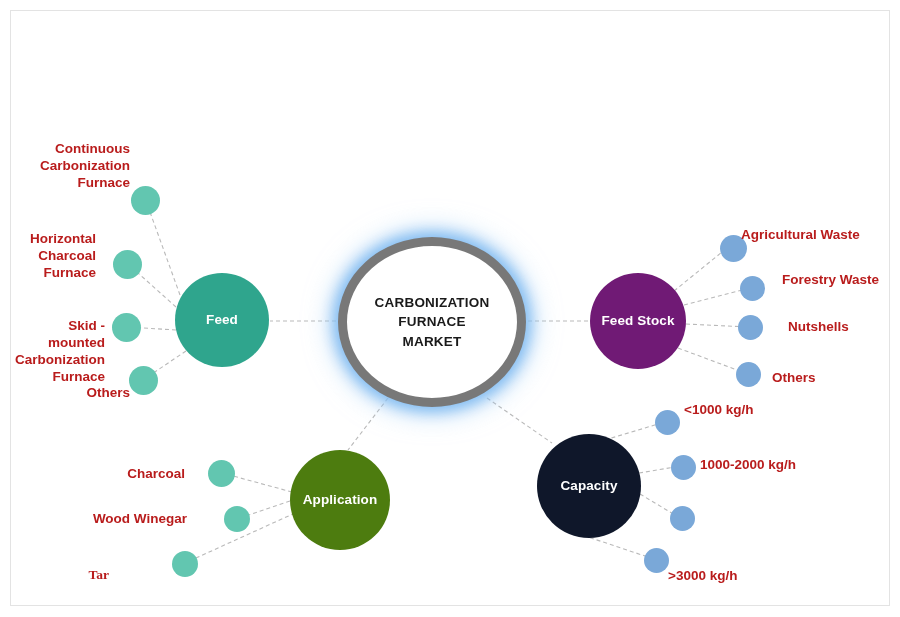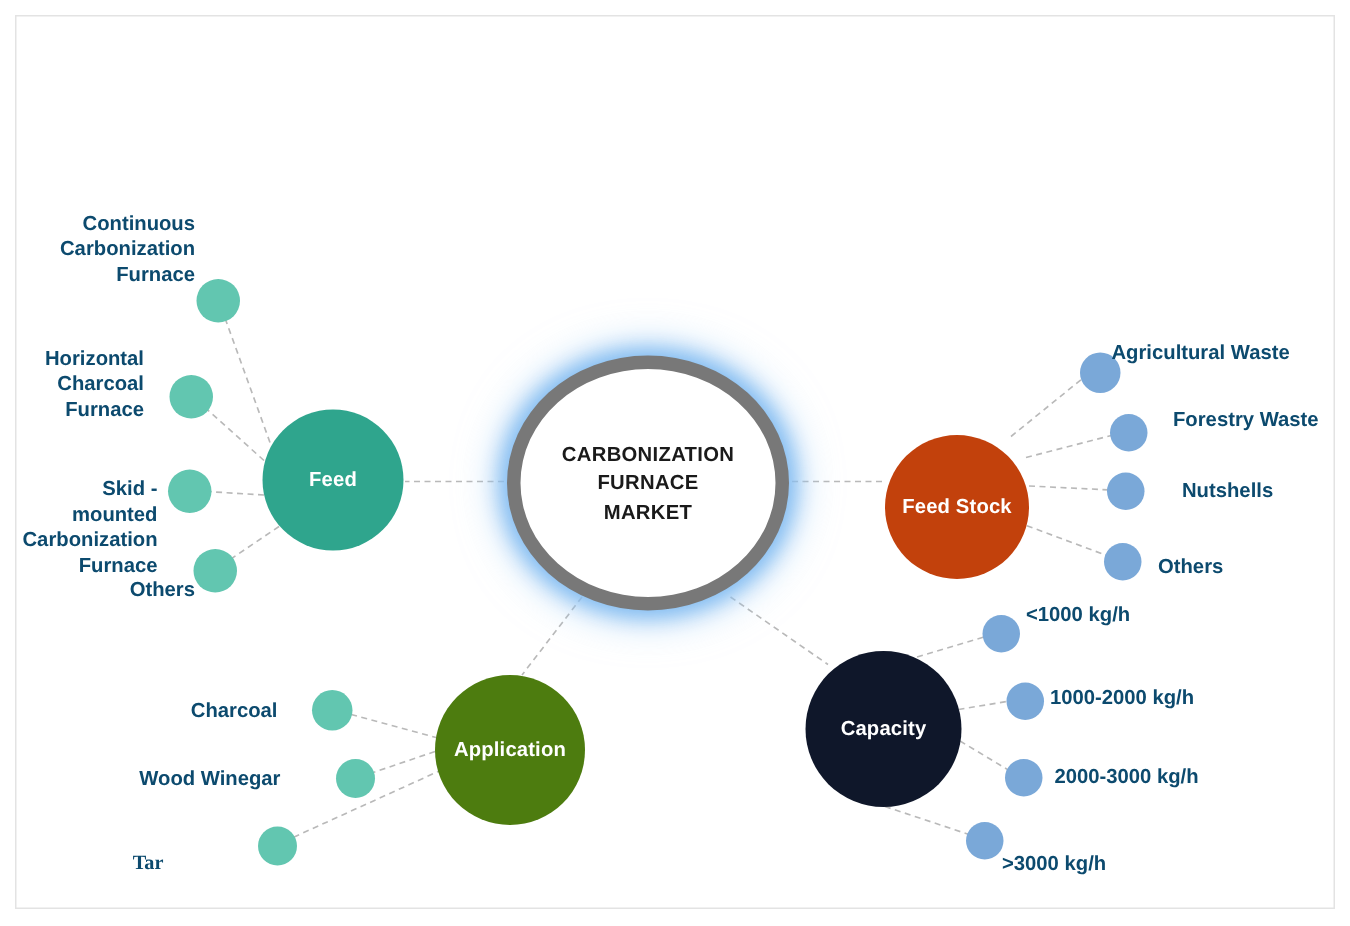--- a/index.html
+++ b/index.html
@@ -75,21 +75,21 @@
     color: #1a1a1a;
     text-align: center;
     line-height: 1.45;
     letter-spacing: .2px;
     white-space: pre-line;
   }
   .leaf-label {
     position: absolute;
     font-size: 13.5px;
     font-weight: bold;
-    color: #0c4a6e;
+    color: #b91c1c;
     line-height: 1.25;
     white-space: pre-line;
   }
   .lbl-right { text-align: left; }
   .lbl-left  { text-align: right; }
 </style>
 </head>
 <body>
 
 <div id="canvas">
@@ -147,21 +147,21 @@
 
   <div class="node leaf-node" style="left:112px; top:313px; width:29px; height:29px; background:#62c6b0;"></div>
   <div class="leaf-label lbl-left" style="left:0px; top:318px; width:105px;">Skid -
 mounted
 Carbonization
 Furnace</div>
 
   <div class="node leaf-node" style="left:129px; top:366px; width:29px; height:29px; background:#62c6b0;"></div>
   <div class="leaf-label lbl-left" style="left:62px; top:385px; width:68px;">Others</div>
 
-  <div class="node branch-node" style="left:590px; top:290px; width:96px; height:96px; background:#c2410c;">
+  <div class="node branch-node" style="left:590px; top:273px; width:96px; height:96px; background:#701a75;">
     <span>Feed Stock</span>
   </div>
 
   <div class="node leaf-node" style="left:720px; top:235px; width:27px; height:27px; background:#7aa8d8;"></div>
   <div class="leaf-label lbl-right" style="left:741px; top:227px; width:155px;">Agricultural Waste</div>
 
   <div class="node leaf-node" style="left:740px; top:276px; width:25px; height:25px; background:#7aa8d8;"></div>
   <div class="leaf-label lbl-right" style="left:782px; top:272px; width:140px;">Forestry Waste</div>
 
   <div class="node leaf-node" style="left:738px; top:315px; width:25px; height:25px; background:#7aa8d8;"></div>
@@ -187,18 +187,17 @@
     <span>Capacity</span>
   </div>
 
   <div class="node leaf-node" style="left:655px; top:410px; width:25px; height:25px; background:#7aa8d8;"></div>
   <div class="leaf-label lbl-right" style="left:684px; top:402px; width:130px;">&lt;1000 kg/h</div>
 
   <div class="node leaf-node" style="left:671px; top:455px; width:25px; height:25px; background:#7aa8d8;"></div>
   <div class="leaf-label lbl-right" style="left:700px; top:457px; width:150px;">1000-2000 kg/h</div>
 
   <div class="node leaf-node" style="left:670px; top:506px; width:25px; height:25px; background:#7aa8d8;"></div>
-  <div class="leaf-label lbl-right" style="left:703px; top:510px; width:150px;">2000-3000 kg/h</div>
 
   <div class="node leaf-node" style="left:644px; top:548px; width:25px; height:25px; background:#7aa8d8;"></div>
   <div class="leaf-label lbl-right" style="left:668px; top:568px; width:130px;">&gt;3000 kg/h</div>
 
 </div>
 
 </body></html>

